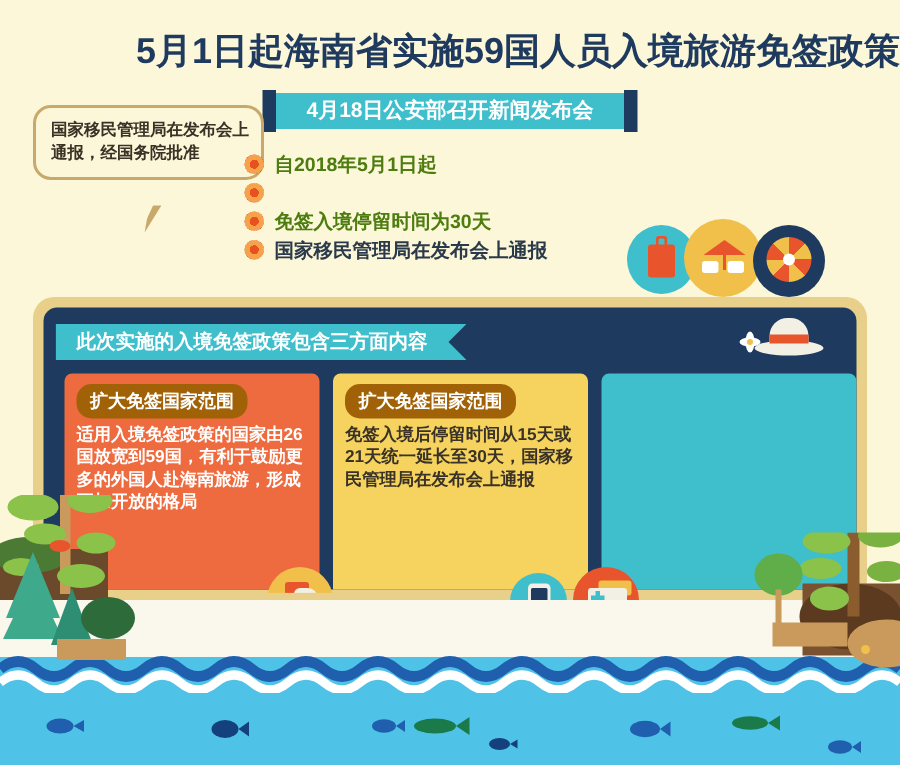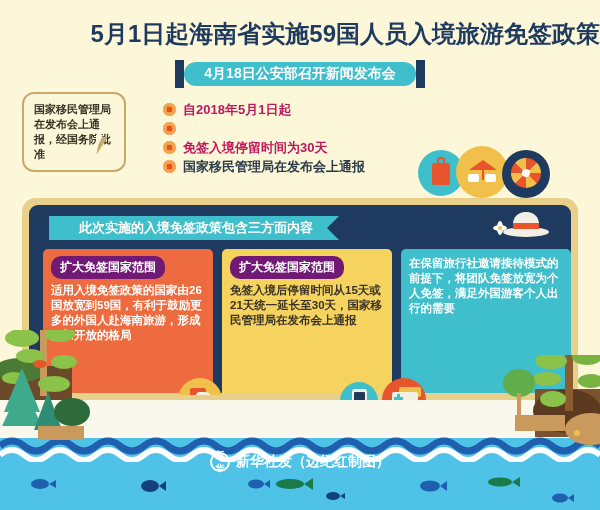--- a/index.html
+++ b/index.html
@@ -19,28 +19,28 @@
   }
 
   
   .ribbon { position:absolute; left:175px; top:60px; height:28px; }
   .ribbon-end { position:absolute; top:0; width:9px; height:28px; background:#1F3A5F; }
   .ribbon-end.l { left:0; }
   .ribbon-end.r { right:0; }
   .ribbon-body {
     position:absolute; left:9px; top:2px; height:24px; background:#3FBECB;
     padding:0 14px; display:flex; align-items:center; justify-content:center;
-    color:#fff; font-size:14px; font-weight:bold; white-space:nowrap;border-radius:12px;
+    color:#fff; font-size:14px; font-weight:bold; white-space:nowrap;
   }
   .ribbon { width:250px; }
   .ribbon-body { width:232px; }
 
   
   .bubble {
-    position:absolute; left:22px; top:92px; width:104px; padding:8px 8px 8px 10px;
+    position:absolute; left:22px; top:70px; width:154px; padding:8px 8px 8px 10px;
     border:2px solid #C9A96B; border-radius:12px; background:#FBF7D8;
     font-size:11px; line-height:15px; color:#3A3226; font-weight:bold;
   }
   .bubble-tail {
     position:absolute; left:98px; top:137px; width:0; height:0;
     border-left:8px solid #C9A96B; border-bottom:18px solid transparent;
     transform:skewX(-10deg);
   }
   .bubble-tail-in {
     position:absolute; left:96px; top:135px; width:0; height:0;
@@ -49,21 +49,21 @@
 
   
   .bullets { position:absolute; left:163px; top:100px; width:330px; }
   .bullet-row { display:flex; align-items:center; height:19px; }
   .bullet-dot {
     width:13px; height:13px; border-radius:50%;
     background:radial-gradient(circle, #E8501F 0%, #E8501F 32%, #F5A24B 33%, #F5A24B 68%, #E8501F 69%, #E8501F 100%);
     flex:0 0 13px; margin-right:7px;
   }
   .bullet-text { font-size:13px; font-weight:bold; white-space:nowrap; }
-  .bt-red { color:#be185d; }
+  .bt-red { color:#4d7c0f; }
   .bt-dark { color:#2B3A4A; }
 
   
   .circ { position:absolute; border-radius:50%; }
   .c1 { left:418px; top:150px; width:46px; height:46px; background:#3FBECB; }
   .c2 { left:456px; top:146px; width:52px; height:52px; background:#F0C04A; }
   .c3 { left:502px; top:150px; width:48px; height:48px; background:#1F3A5F; }
 
   .suitcase { position:absolute; left:432px; top:163px; width:18px; height:22px; background:#E8542B; border-radius:2px; }
   .suitcase-h { position:absolute; left:437px; top:157px; width:8px; height:8px; border:2px solid #E8542B; border-bottom:none; border-radius:3px 3px 0 0; }
@@ -79,43 +79,43 @@
   .board-outer {
     position:absolute; left:22px; top:198px; width:556px; height:202px;
     background:#E8D08A; border-radius:14px; padding:7px;
   }
   .board {
     width:100%; height:100%; background:#1F3A5F; border-radius:9px; position:relative; overflow:hidden;
   }
 
   
   .board-banner {
-    position:absolute; left:20px; top:11px; height:24px; background:#3FBECB;
+    position:absolute; left:8px; top:11px; height:24px; background:#3FBECB;
     color:#fff; font-size:13px; font-weight:bold; display:flex; align-items:center;
-    padding:0 26px 0 30px; white-space:nowrap;
+    padding:0 26px 0 14px; white-space:nowrap;
     clip-path:polygon(0 0,100% 0,calc(100% - 12px) 50%,100% 100%,0 100%);
   }
 
   
   .hat-brim { position:absolute; right:22px; top:22px; width:46px; height:10px; background:#F2EFE4; border-radius:50%; }
   .hat-top  { position:absolute; right:32px; top:7px; width:26px; height:20px; background:#F2EFE4; border-radius:12px 12px 3px 3px; }
   .hat-band { position:absolute; right:32px; top:18px; width:26px; height:6px; background:#E8542B; }
   .flower   { position:absolute; right:64px; top:16px; width:14px; height:14px; }
   .flower b { position:absolute; left:4px; top:0; width:6px; height:14px; background:#fff; border-radius:50%; }
   .flower i { position:absolute; left:0; top:4px; width:14px; height:6px; background:#fff; border-radius:50%; }
   .flower u { position:absolute; left:5px; top:5px; width:4px; height:4px; background:#F0C04A; border-radius:50%; display:block; }
 
   
   .cards { position:absolute; left:14px; top:44px; width:528px; display:flex; gap:9px; }
   .card { flex:1; border-radius:5px; padding:7px 8px 8px 8px; min-height:148px; }
   .card-1 { background:#ED6B3E; }
   .card-2 { background:#F5D35E; }
   .card-3 { background:#3FBECB; }
   .card-head {
-    display:inline-block; background:#701a75; color:#fff; font-size:12px; font-weight:bold;
+    display:inline-block; background:#a16207; color:#fff; font-size:12px; font-weight:bold;
     border-radius:10px; padding:3px 9px; white-space:nowrap; margin-bottom:4px;font-family:Liberation Serif, serif;
   }
   .card-body { font-size:11.5px; line-height:15px; font-weight:bold; color:#fff; }
   .card-2 .card-body { color:#3A3226; }
 
   
   .pier {
     position:absolute; left:48px; top:395px; width:215px; height:46px; background:#E8D08A;
     clip-path:polygon(0 0,100% 0,84% 100%,18% 100%);
   }
@@ -217,21 +217,20 @@
       <div class="cards">
         <div class="card card-1">
           <div class="card-head">扩大免签国家范围</div>
           <div class="card-body">适用入境免签政策的国家由26国放宽到59国，有利于鼓励更多的外国人赴海南旅游，形成更加开放的格局</div>
         </div>
         <div class="card card-2">
           <div class="card-head">扩大免签国家范围</div>
           <div class="card-body">免签入境后停留时间从15天或21天统一延长至30天，国家移民管理局在发布会上通报</div>
         </div>
         <div class="card card-3">
-          <div class="card-body">在保留旅行社邀请接待模式的前提下，将团队免签放宽为个人免签，满足外国游客个人出行的需要</div>
         </div>
       </div>
     </div>
   </div>
 
   <div class="bic bic-pass"></div>
   <div class="pass-bk"></div>
   <div class="pass-hd"></div>
 
   <div class="bic bic-phone"></div>
@@ -305,18 +304,14 @@
     <ellipse cx="92" cy="2" rx="15" ry="8" fill="#7AB241"></ellipse>
     <ellipse cx="52" cy="24" rx="14" ry="7" fill="#8BC24A"></ellipse>
     <ellipse cx="96" cy="26" rx="13" ry="7" fill="#7AB241"></ellipse>
     <ellipse cx="24" cy="28" rx="16" ry="14" fill="#5FAE4A"></ellipse>
     <rect x="22" y="38" width="4" height="26" fill="#C99A5B"></rect>
     <ellipse cx="58" cy="44" rx="13" ry="8" fill="#8BC24A"></ellipse>
     <rect x="20" y="60" width="50" height="16" fill="#C99A5B"></rect>
     <circle cx="82" cy="78" r="3" fill="#F0C04A"></circle>
   </svg>
 
-  <div class="footer">
-    <span class="xh-logo">新华</span>
-    <span>新华社发（边纪红制图）</span>
-  </div>
 
 </div>
 
 </body></html>

